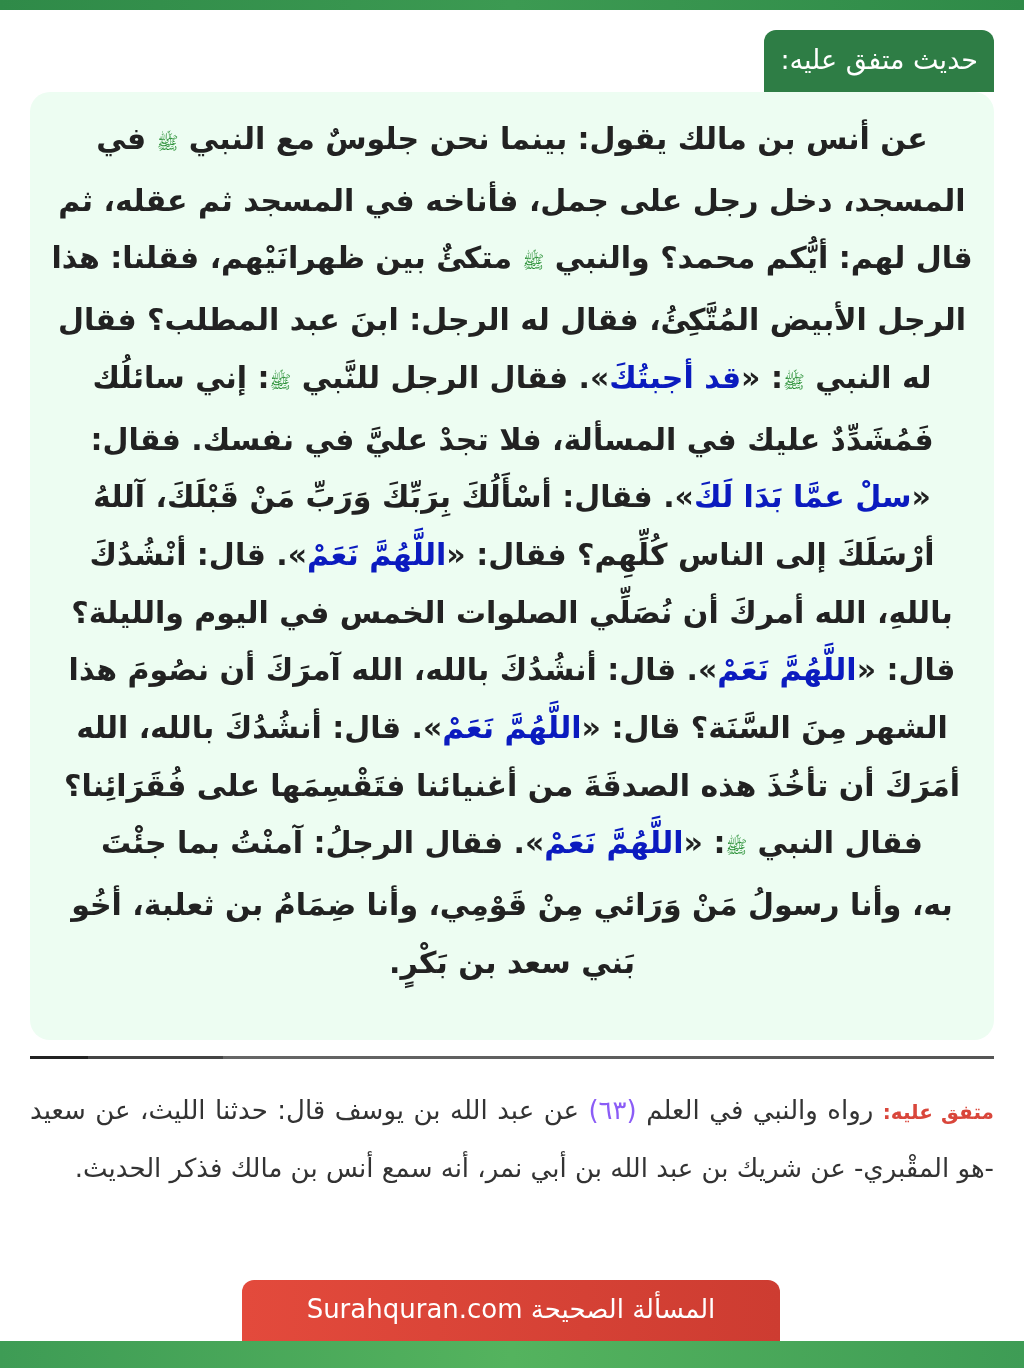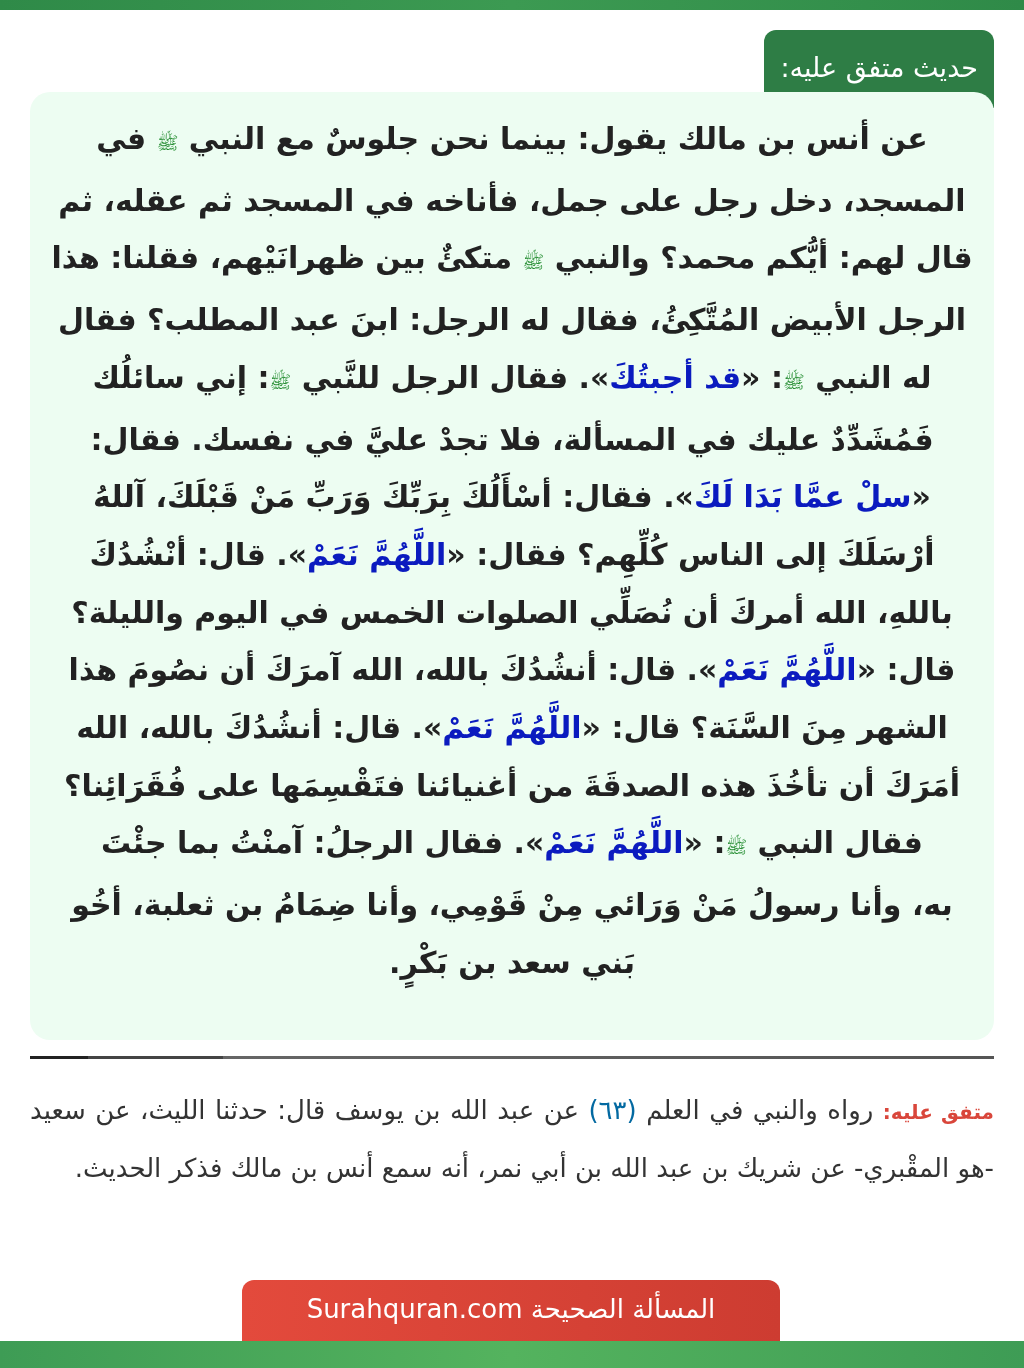--- a/index.html
+++ b/index.html
@@ -12,21 +12,21 @@
     .top-bar {
       position: absolute; left: 0; top: 0; width: 1024px; height: 10px;
       background: linear-gradient(90deg, #2f8a48 0%, #3c9a52 50%, #2f8a48 100%);
     }
     .bottom-bar {
       position: absolute; left: 0; top: 1341px; width: 1024px; height: 27px;
       background: linear-gradient(90deg, #3e9c55 0%, #54b35e 50%, #3e9c55 100%);
     }
     .title-tab {
       position: absolute; right: 30px; top: 30px; height: 62px;
-      padding: 8px 16px;
+      padding: 0 16px;
       background: #2e7d45; color: #ffffff;
       border-radius: 12px 12px 0 0;
       font-size: 27px; line-height: 60px; white-space: nowrap;
     }
     .hadith-box {
       position: absolute; left: 30px; top: 92px; width: 964px; height: 948px;
       background: #edfdf2;
       border-radius: 20px;
       box-sizing: border-box;
       padding: 18px 20px 16px 20px;
@@ -42,21 +42,21 @@
     .divider {
       position: absolute; left: 30px; top: 1056px; width: 964px; height: 3px;
       background: linear-gradient(90deg, #222 0%, #222 6%, #444 6%, #444 20%, #666 20%, #555 100%);
     }
     .source {
       position: absolute; left: 30px; top: 1082px; width: 964px;
       font-size: 26px; line-height: 56px; color: #333333;
       text-align: justify; text-align-last: right;
     }
     .source-label { color: #d9463b; font-weight: bold; font-size: 20px; }
-    .source-num { color: #0369a1; margin-top: 12px; }
+    .source-num { color: #8b5cf6; margin-top: 12px; }
     .footer-badge {
       position: absolute; left: 242px; top: 1280px; width: 538px; height: 62px;
       background: linear-gradient(90deg, #e34a3c 0%, #cd3c31 100%);
       border-radius: 12px 12px 0 0;
       color: #ffffff; font-size: 26px; line-height: 58px;
       text-align: center; white-space: nowrap;
     }
   </style>
 </head>
 <body>

